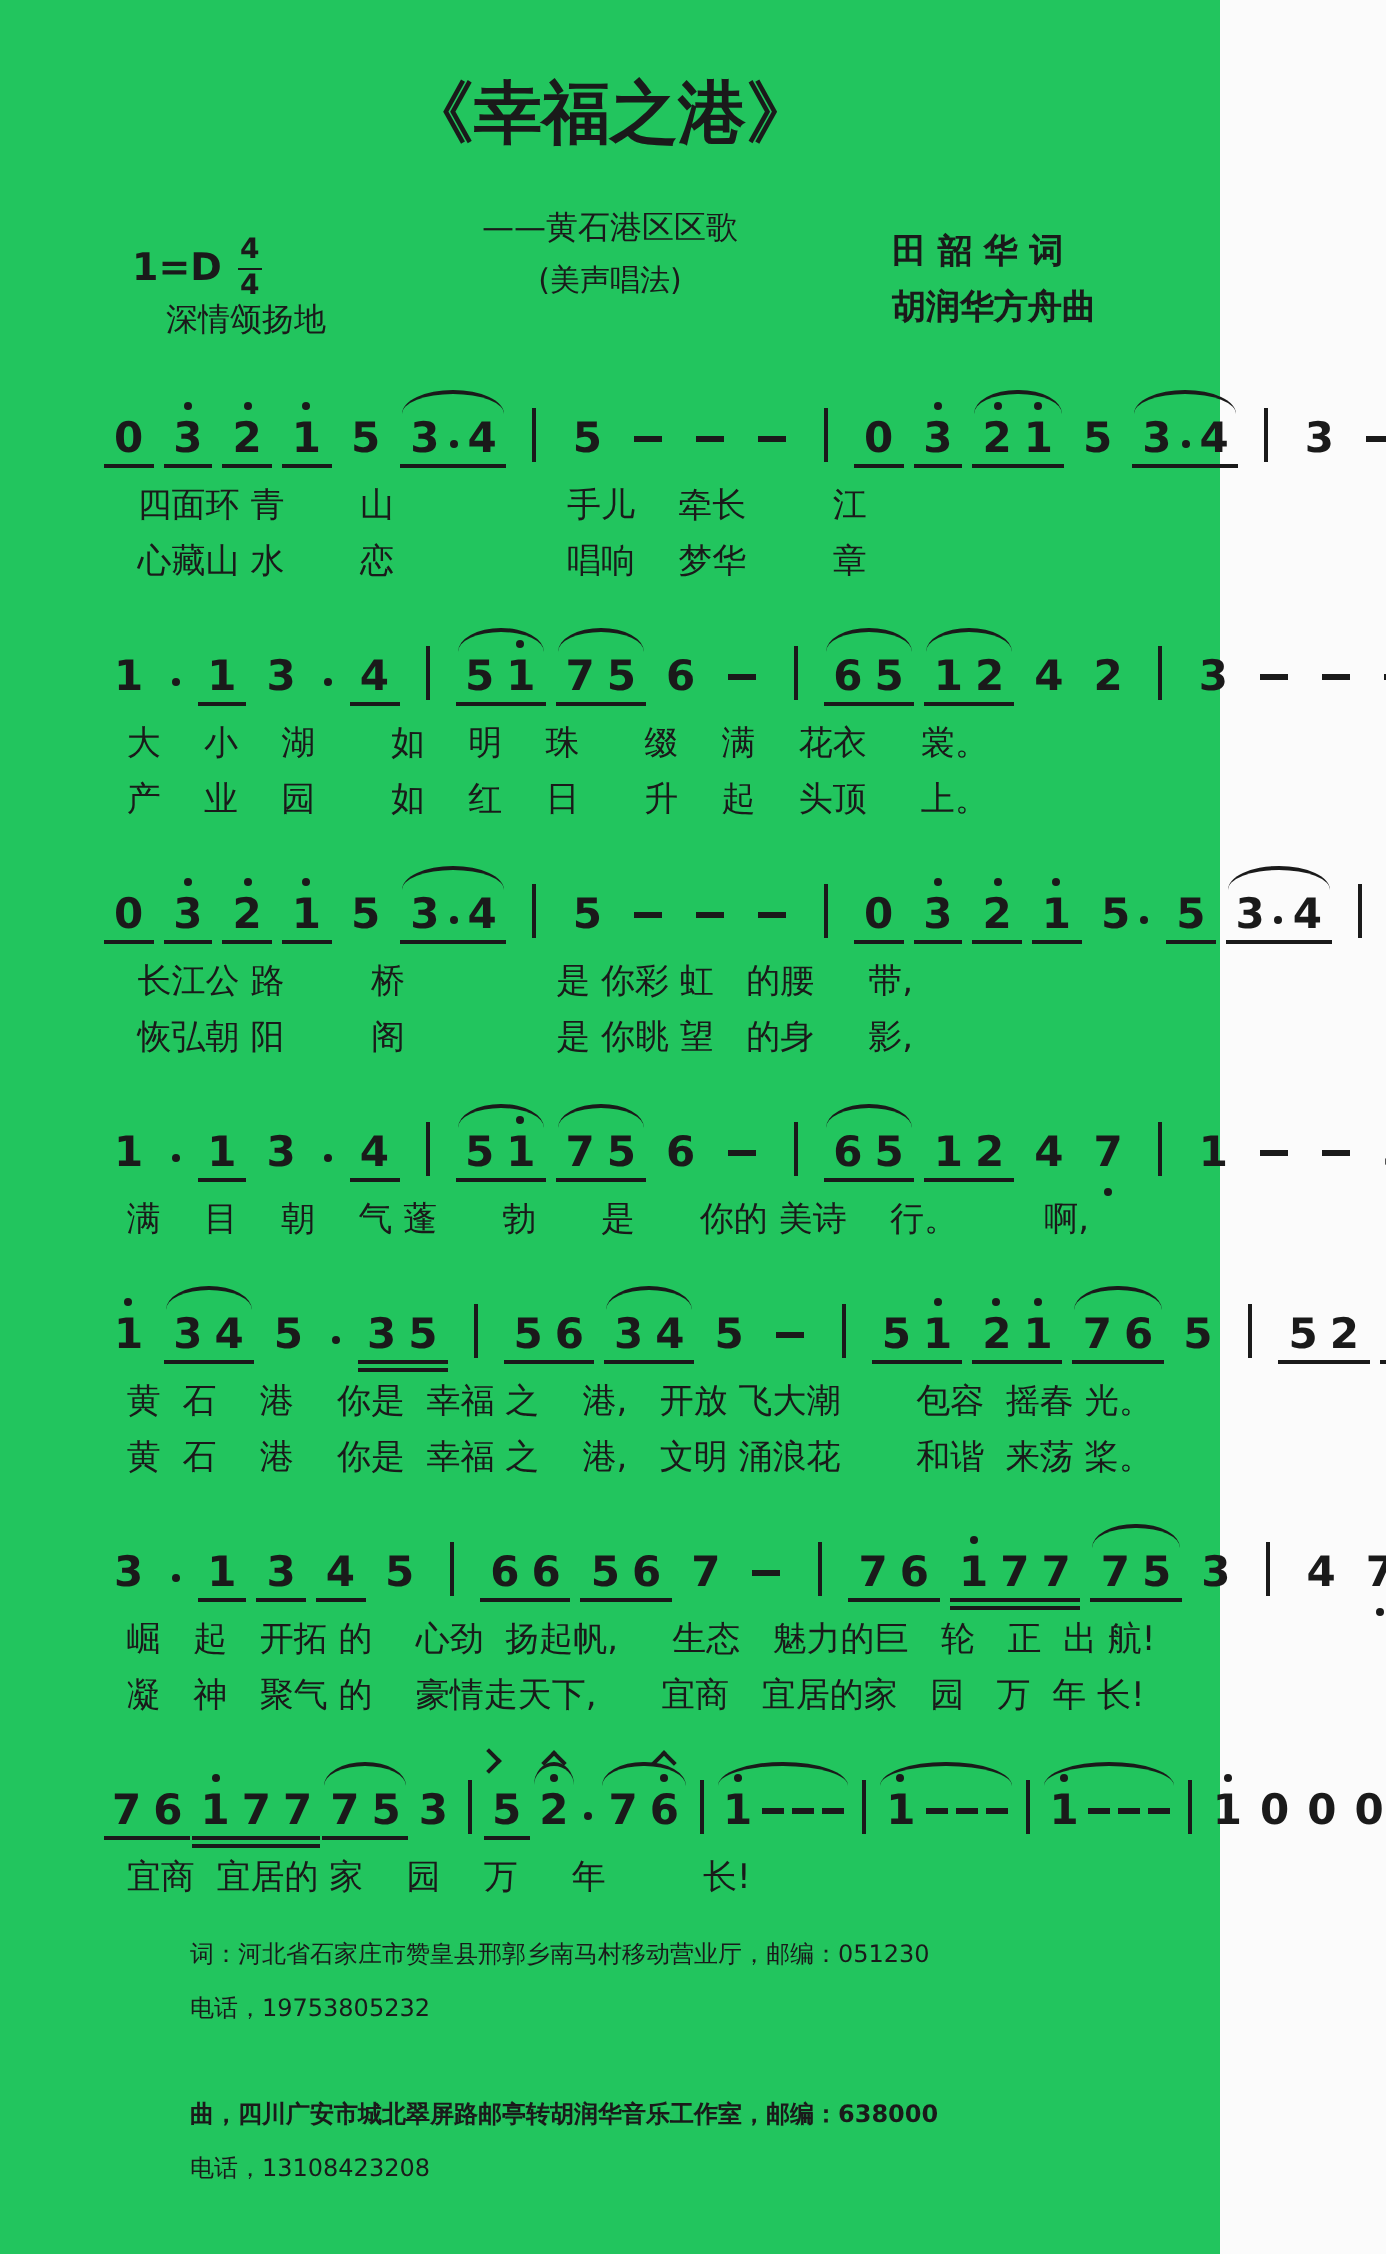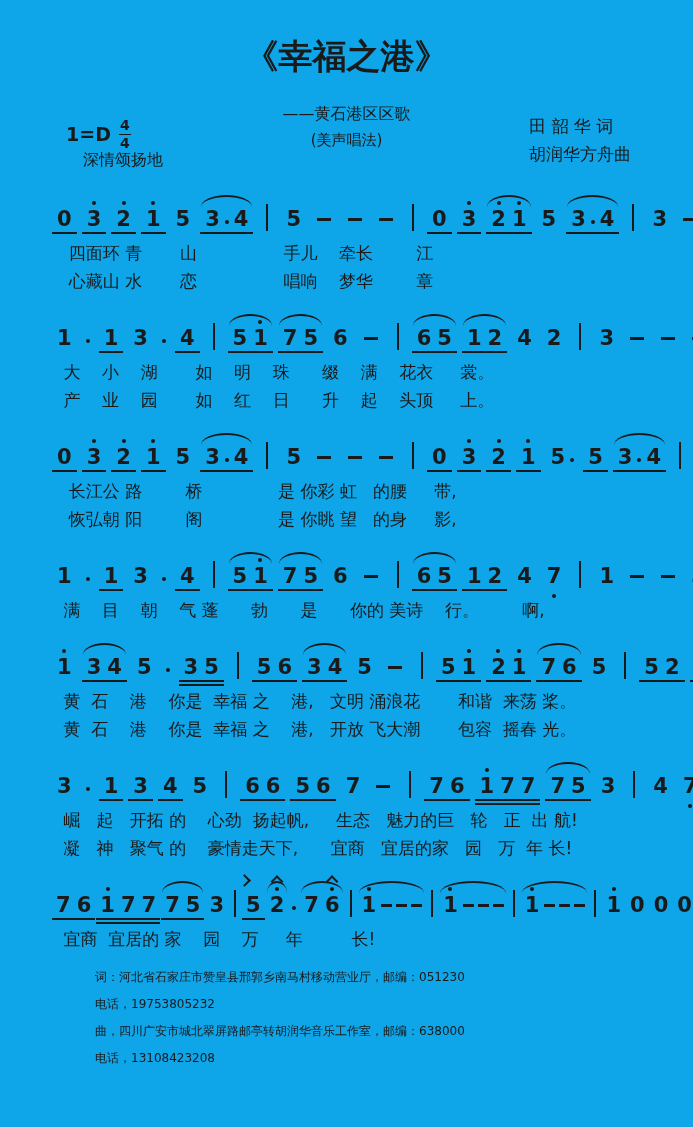--- a/index.html
+++ b/index.html
@@ -1,25 +1,25 @@
 <!DOCTYPE html>
 <html><head>
 <meta charset="utf-8">
 <style>
   html,body{margin:0;padding:0;}
   body{width:693px;height:1127px;overflow:hidden;background:#fbfbfb;color:#1a1a1a;
        font-family:"DejaVu Sans",sans-serif;}
-  .page{position:relative;width:693px;height:1127px;background:#0ea5e9;}
+  .page{position:relative;width:565px;height:1127px;background:#22c55e;padding-left:45px;}
 
   
   .title{position:absolute;top:34px;left:0;width:100%;text-align:center;
          font-family:"DejaVu Serif",serif;font-weight:bold;font-size:34px;margin:0;}
   .sub1{position:absolute;top:104px;left:0;width:100%;text-align:center;font-size:16px;}
   .sub2{position:absolute;top:131px;left:0;width:100%;text-align:center;font-size:15px;}
-  .credits{position:absolute;top:112px;right:62px;text-align:left;font-weight:normal;
+  .credits{position:absolute;top:112px;right:62px;text-align:left;font-weight:bold;
            font-size:17px;line-height:1.65;margin-left:44px;}
   .keyrow{position:absolute;top:118px;left:66px;font-size:19px;font-weight:bold;
           display:flex;align-items:center;gap:8px;text-align:right;}
   .frac{display:inline-flex;flex-direction:column;align-items:center;font-size:14px;
         font-weight:bold;line-height:1.05;}
   .fracbar{display:block;width:12px;height:1.5px;background:#1a1a1a;margin:1px 0;}
   .tempo{position:absolute;top:150px;left:66px;font-size:16px;margin-left:17px;}
 
   
   #systems{position:absolute;top:186px;left:52px;width:612px;}
@@ -47,21 +47,21 @@
           margin:0 2px 7px 2px;}
   .bl{display:inline-block;width:2px;height:27px;background:#1a1a1a;margin:0 6px 0 6px;}
   .lyric{white-space:pre;font-size:17px;line-height:1.0;margin:11px 0 0 6px;}
   .system:nth-child(7) .grp{margin-right:1px;padding-left:1px;padding-right:1px;}
   .system:nth-child(7) .dash{width:11px;margin:0 2px 10px 2px;}
   .system:nth-child(7) .bl{margin:0 4px;}
 
   
   .footer{position:absolute;top:970px;left:95px;width:560px;font-size:12px;line-height:1.3;}
   .footer div{margin-bottom:11px;}
-  .footer .gap{margin-top:12px;}
+  .footer .gap{margin-top:38px;font-weight:bold;}
 </style>
 </head>
 <body>
 
 <div class="page">
   <h1 class="title">《幸福之港》</h1>
   <div class="sub1">——黄石港区区歌</div>
   <div class="sub2">(美声唱法)</div>
   <div class="credits">
     <div>田 韶 华 词</div>
@@ -423,22 +423,22 @@
             <span class="bl"></span>
           </span>
           <span class="grp u1">
             <span class="note">5</span>
             <span class="note">2</span>
           </span>
           <span class="grp u1">
             <span class="note">3</span>
           </span>
         </div>
+        <div class="lyric"> 黄  石    港    你是  幸福 之    港,   开放 飞大潮       包容  摇春 光。</div>
         <div class="lyric"> 黄  石    港    你是  幸福 之    港,   文明 涌浪花       和谐  来荡 桨。</div>
-        <div class="lyric"> 黄  石    港    你是  幸福 之    港,   开放 飞大潮       包容  摇春 光。</div>
       </div>
       <div class="system">
         <div class="notes-row">
           <span class="grp">
             <span class="note">3</span>
           </span>
           <span class="grp">
             <span class="dotsym"></span>
           </span>
           <span class="grp u1">

